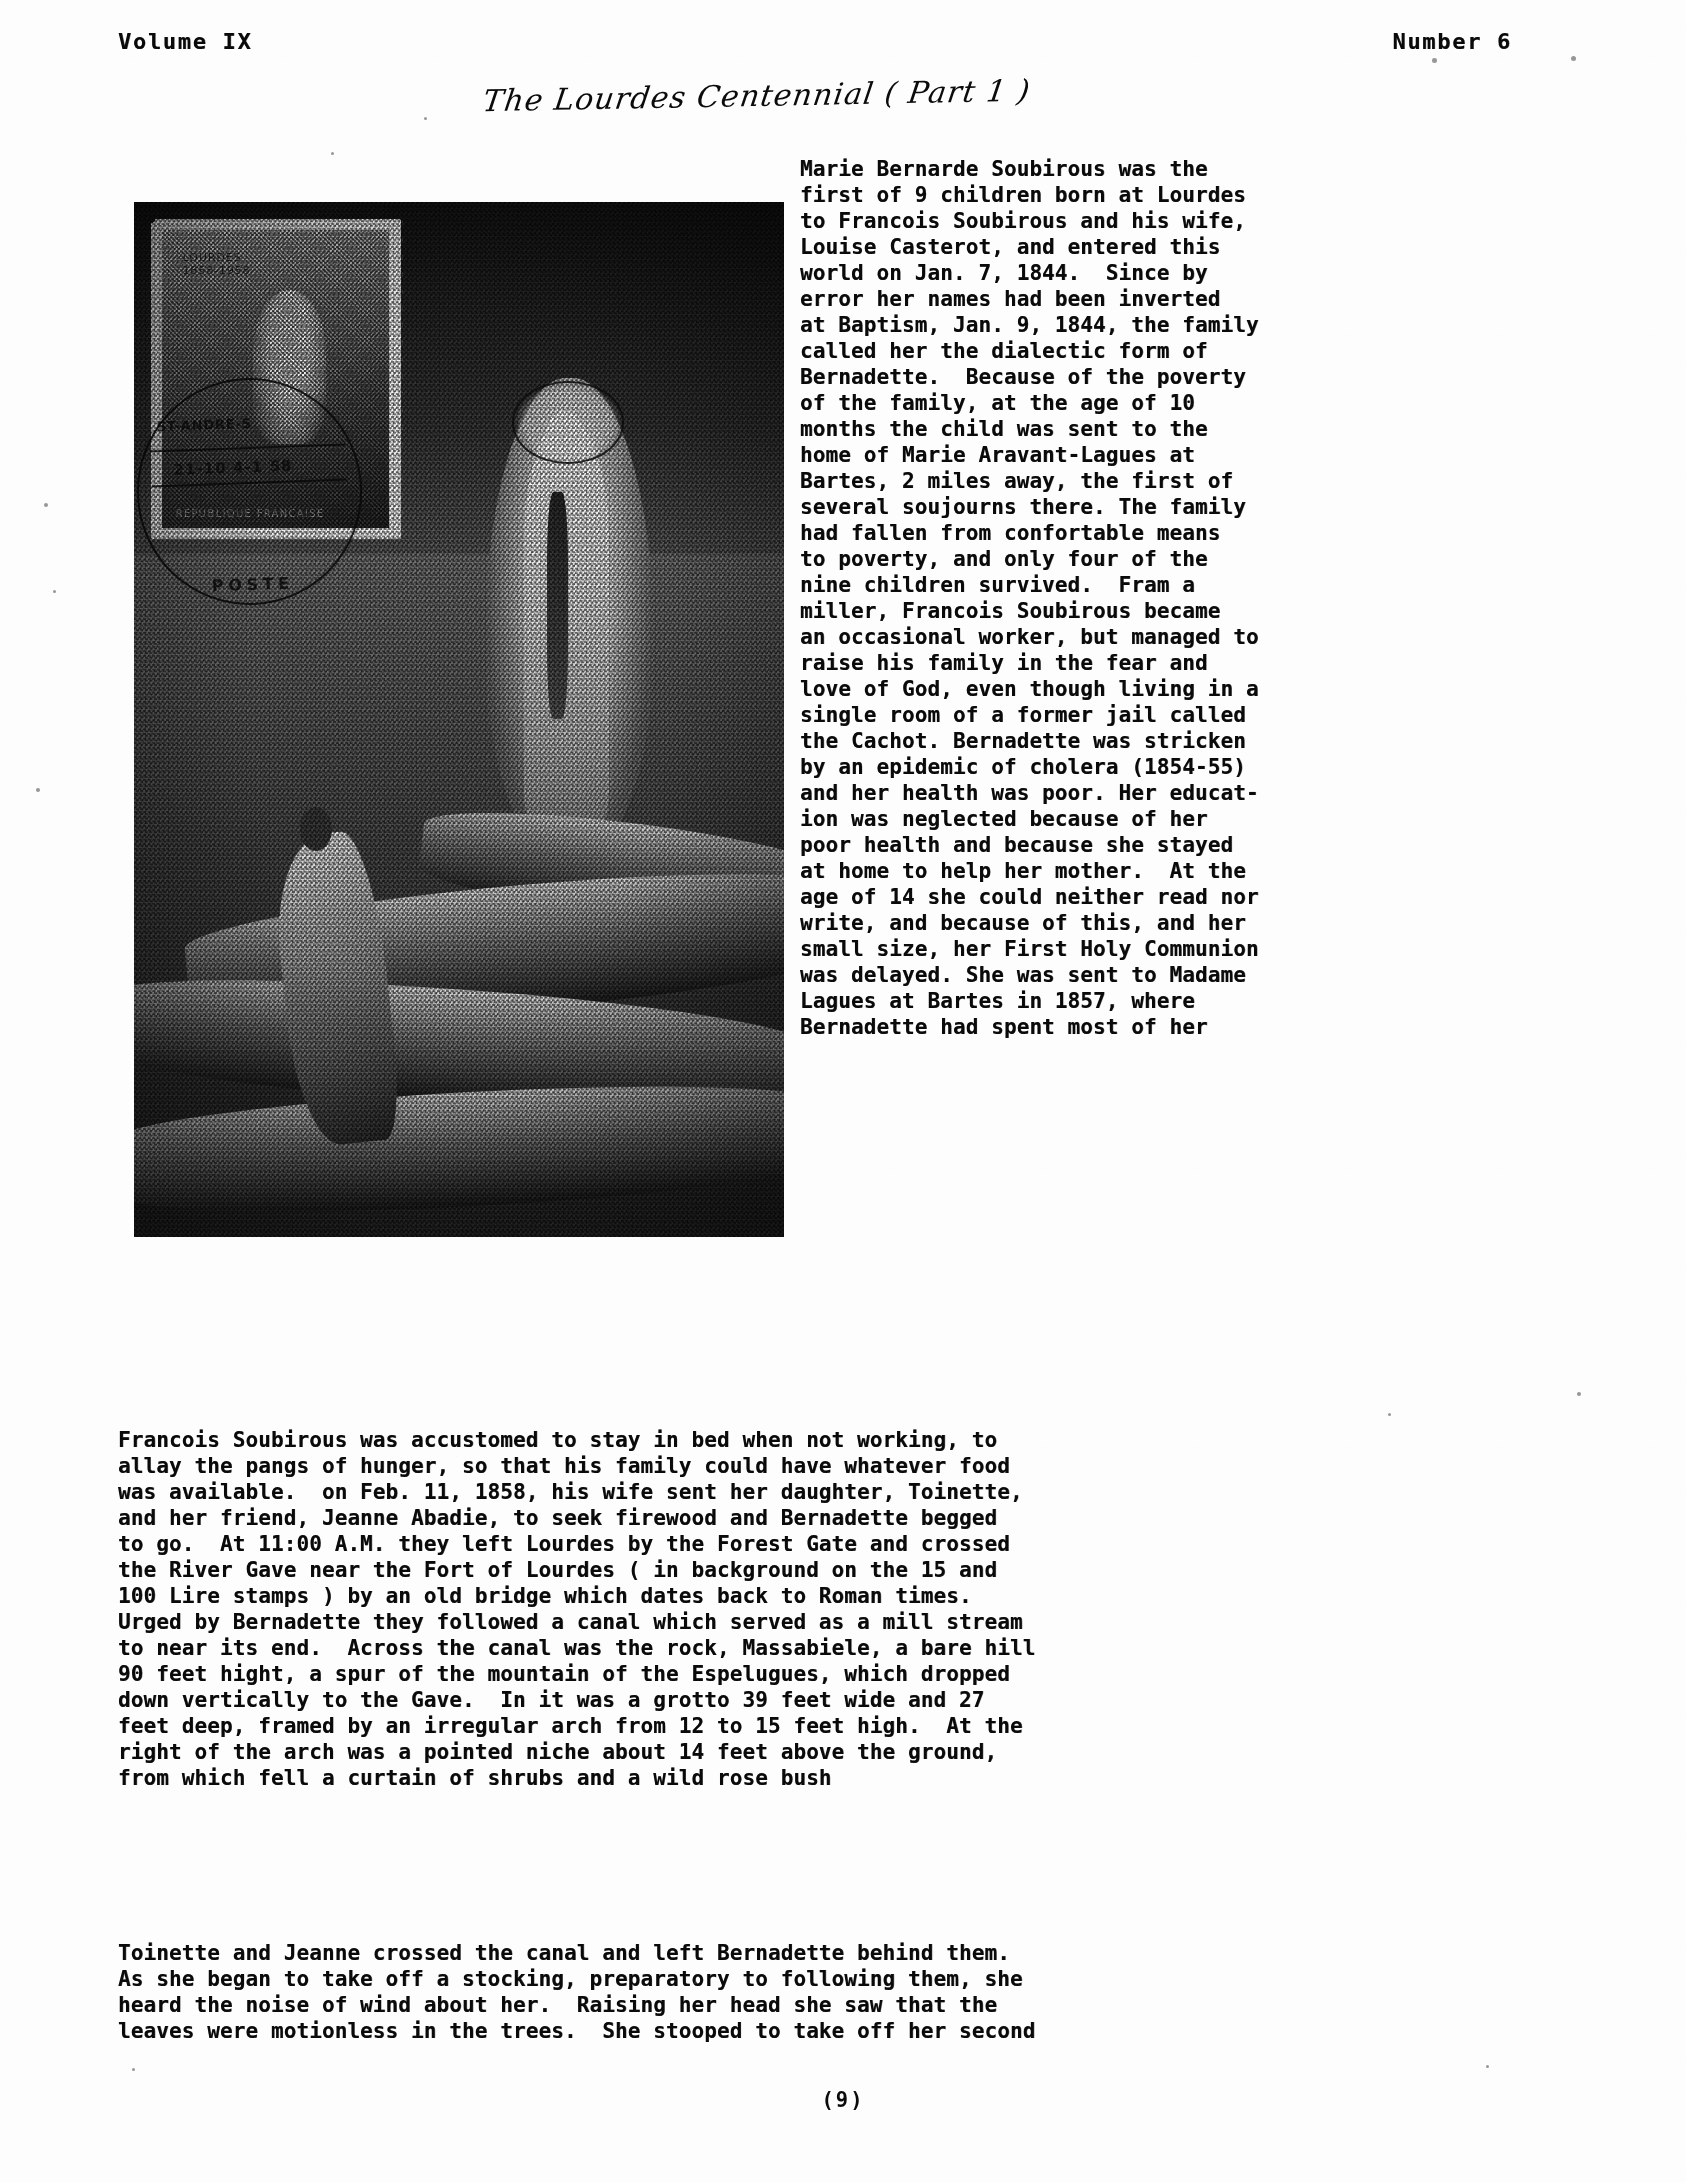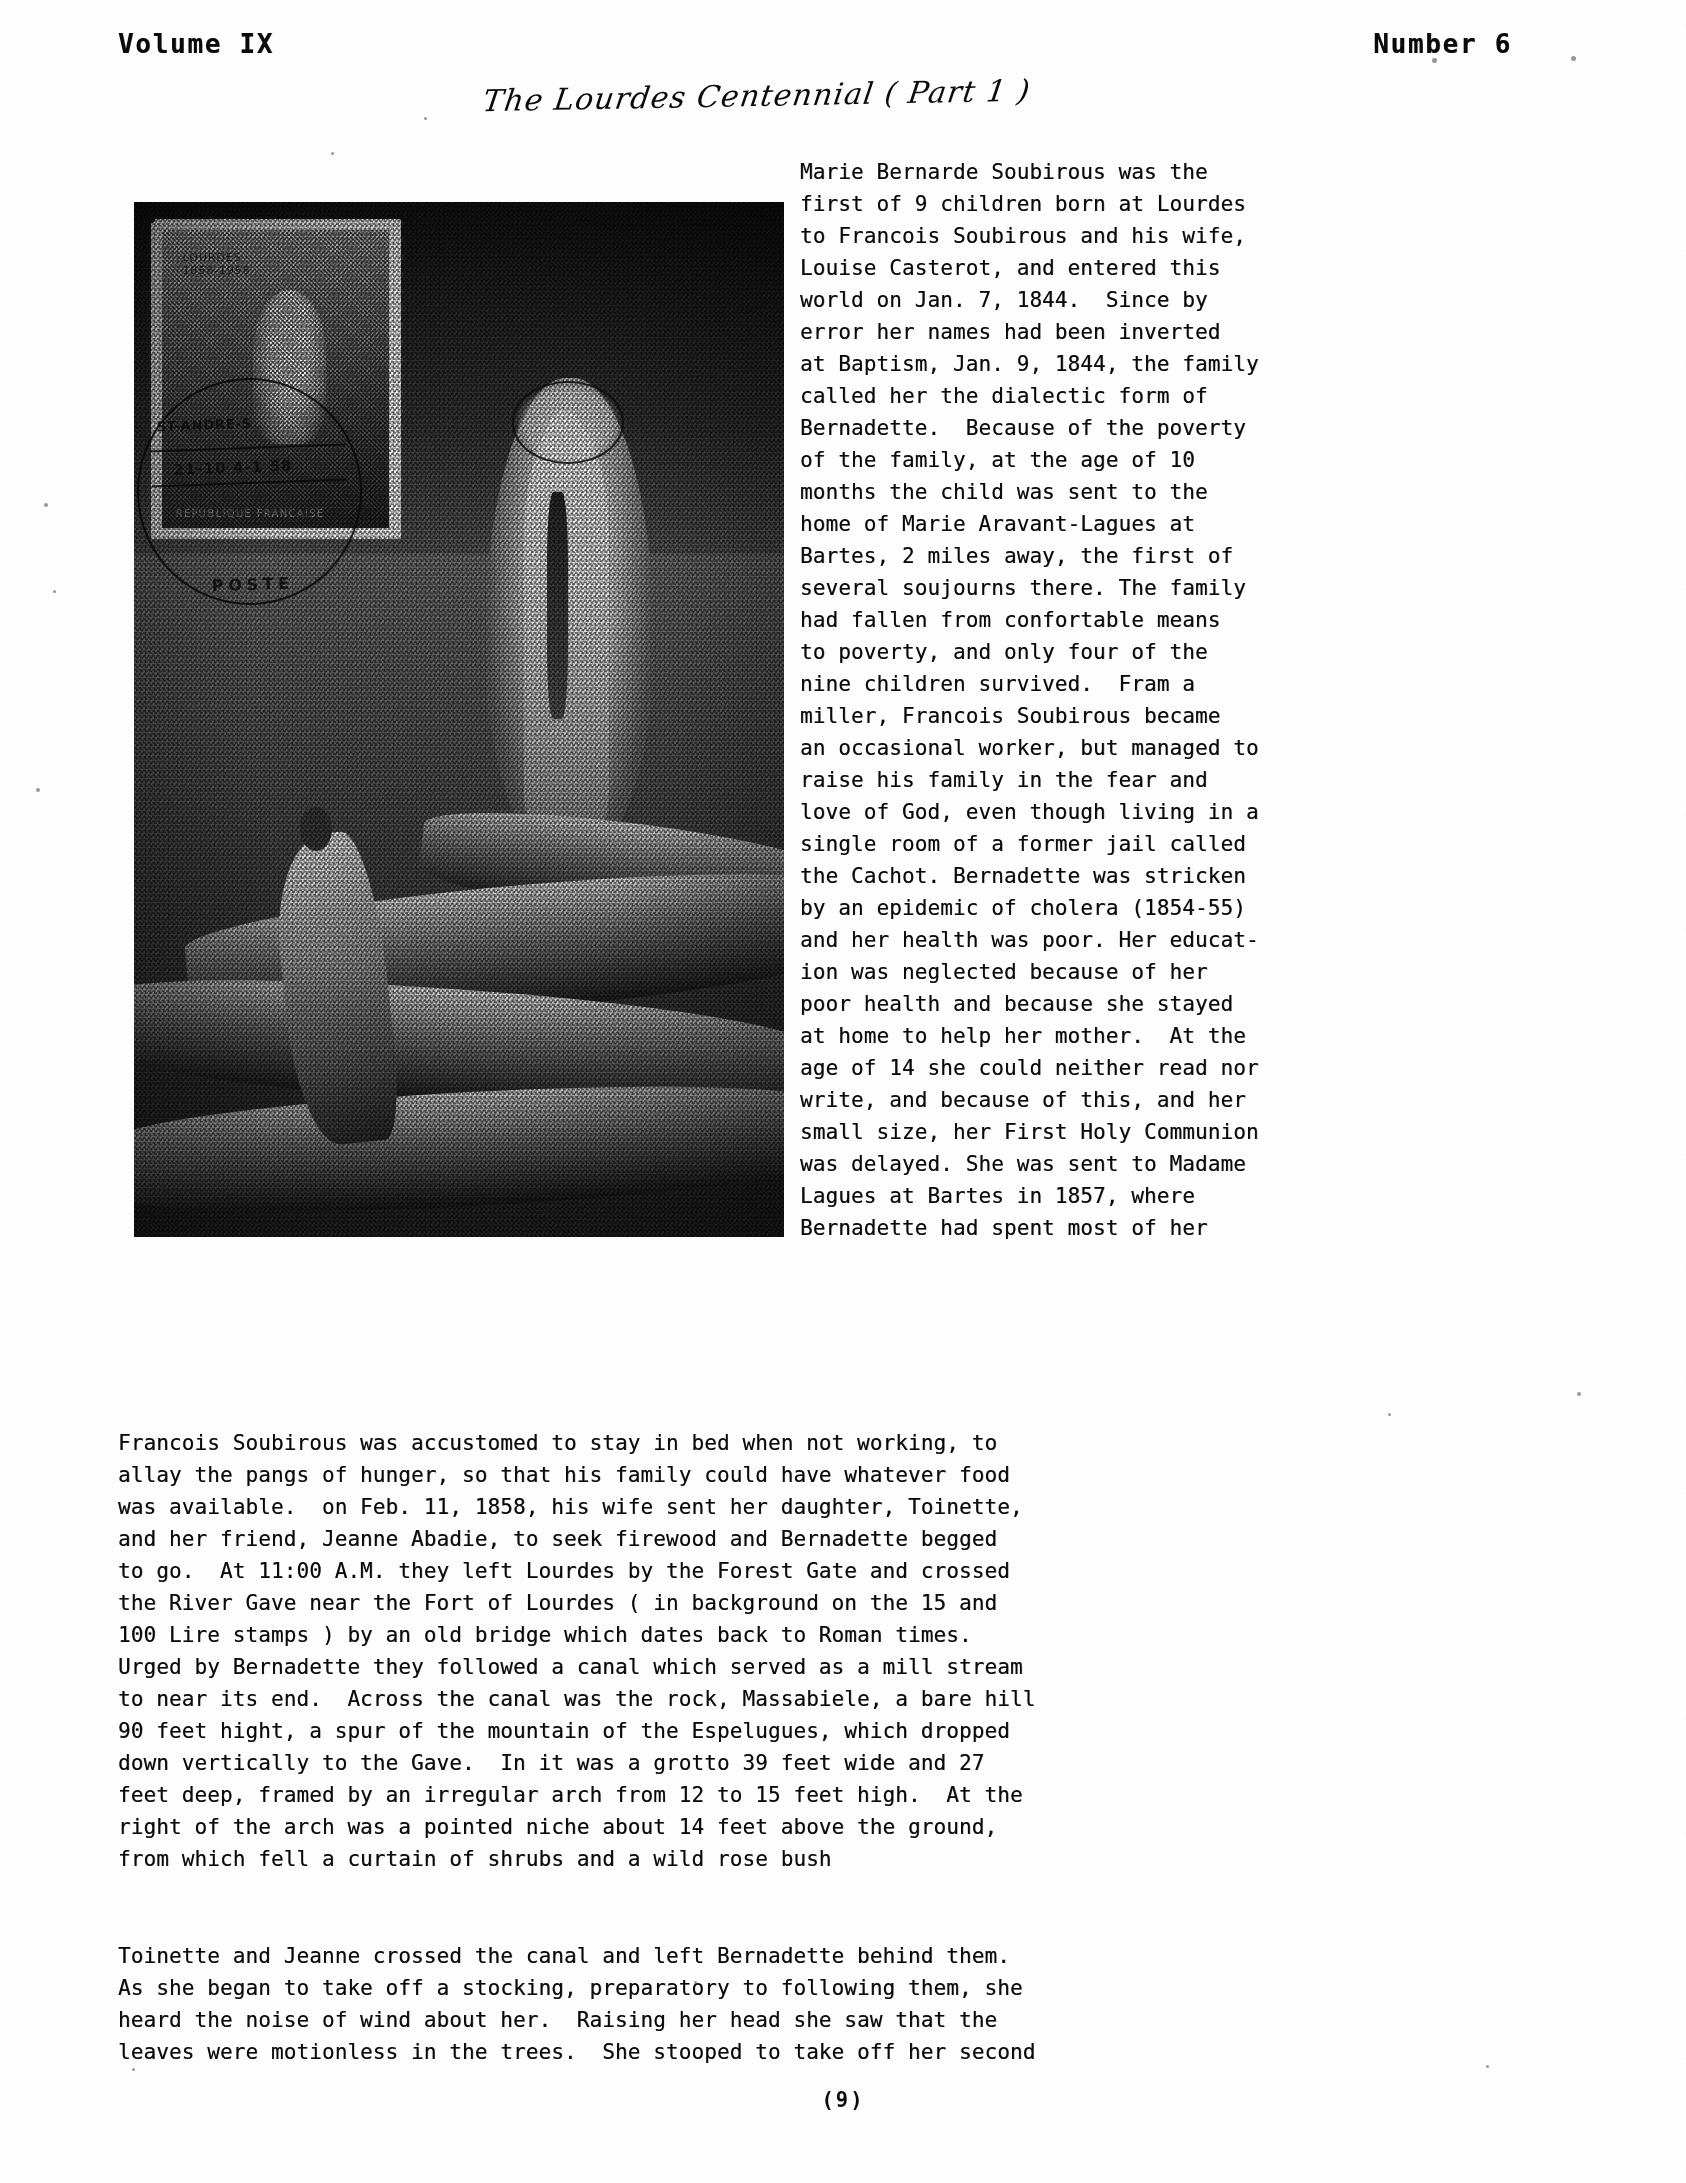--- a/index.html
+++ b/index.html
@@ -23,21 +23,21 @@
       radial-gradient(circle at 63% 71%, rgba(0,0,0,0.018) 0 0.7px, transparent 0.7px),
       radial-gradient(circle at 88% 41%, rgba(0,0,0,0.02) 0 0.7px, transparent 0.7px);
     background-size: 93px 113px, 126px 99px, 152px 139px;
   }
 
   
   .runhead {
     position: absolute;
     top: 29px;
     font-weight: bold;
-    font-size: 26px;
+    font-size: 22px;
     letter-spacing: 1.7px;
     white-space: nowrap;
     text-shadow: 0.4px 0.3px 0 rgba(0,0,0,0.55);
   }
   #volume-label { left: 118px; }
   #number-label { right: 174px; }
 
   .script-title {
     position: absolute;
     left: 484px;
@@ -291,23 +291,23 @@
     font-weight: bold;
     font-size: 16px;
     letter-spacing: 4.6px;
     white-space: nowrap;
     opacity: .9;
   }
 
   
   .tw {
     font-family: "DejaVu Sans Mono", "Liberation Mono", monospace;
-    font-weight: normal;
+    font-weight: bold;
     font-size: 21px;
-    line-height: 32px;
+    line-height: 26px;
     letter-spacing: 0.1px;
     white-space: pre;
     color: #0a0a0a;
     text-shadow: 0.4px 0.2px 0 rgba(0,0,0,0.5);
   }
 
   #col-right {
     position: absolute;
     left: 800px;
     top: 156px;

